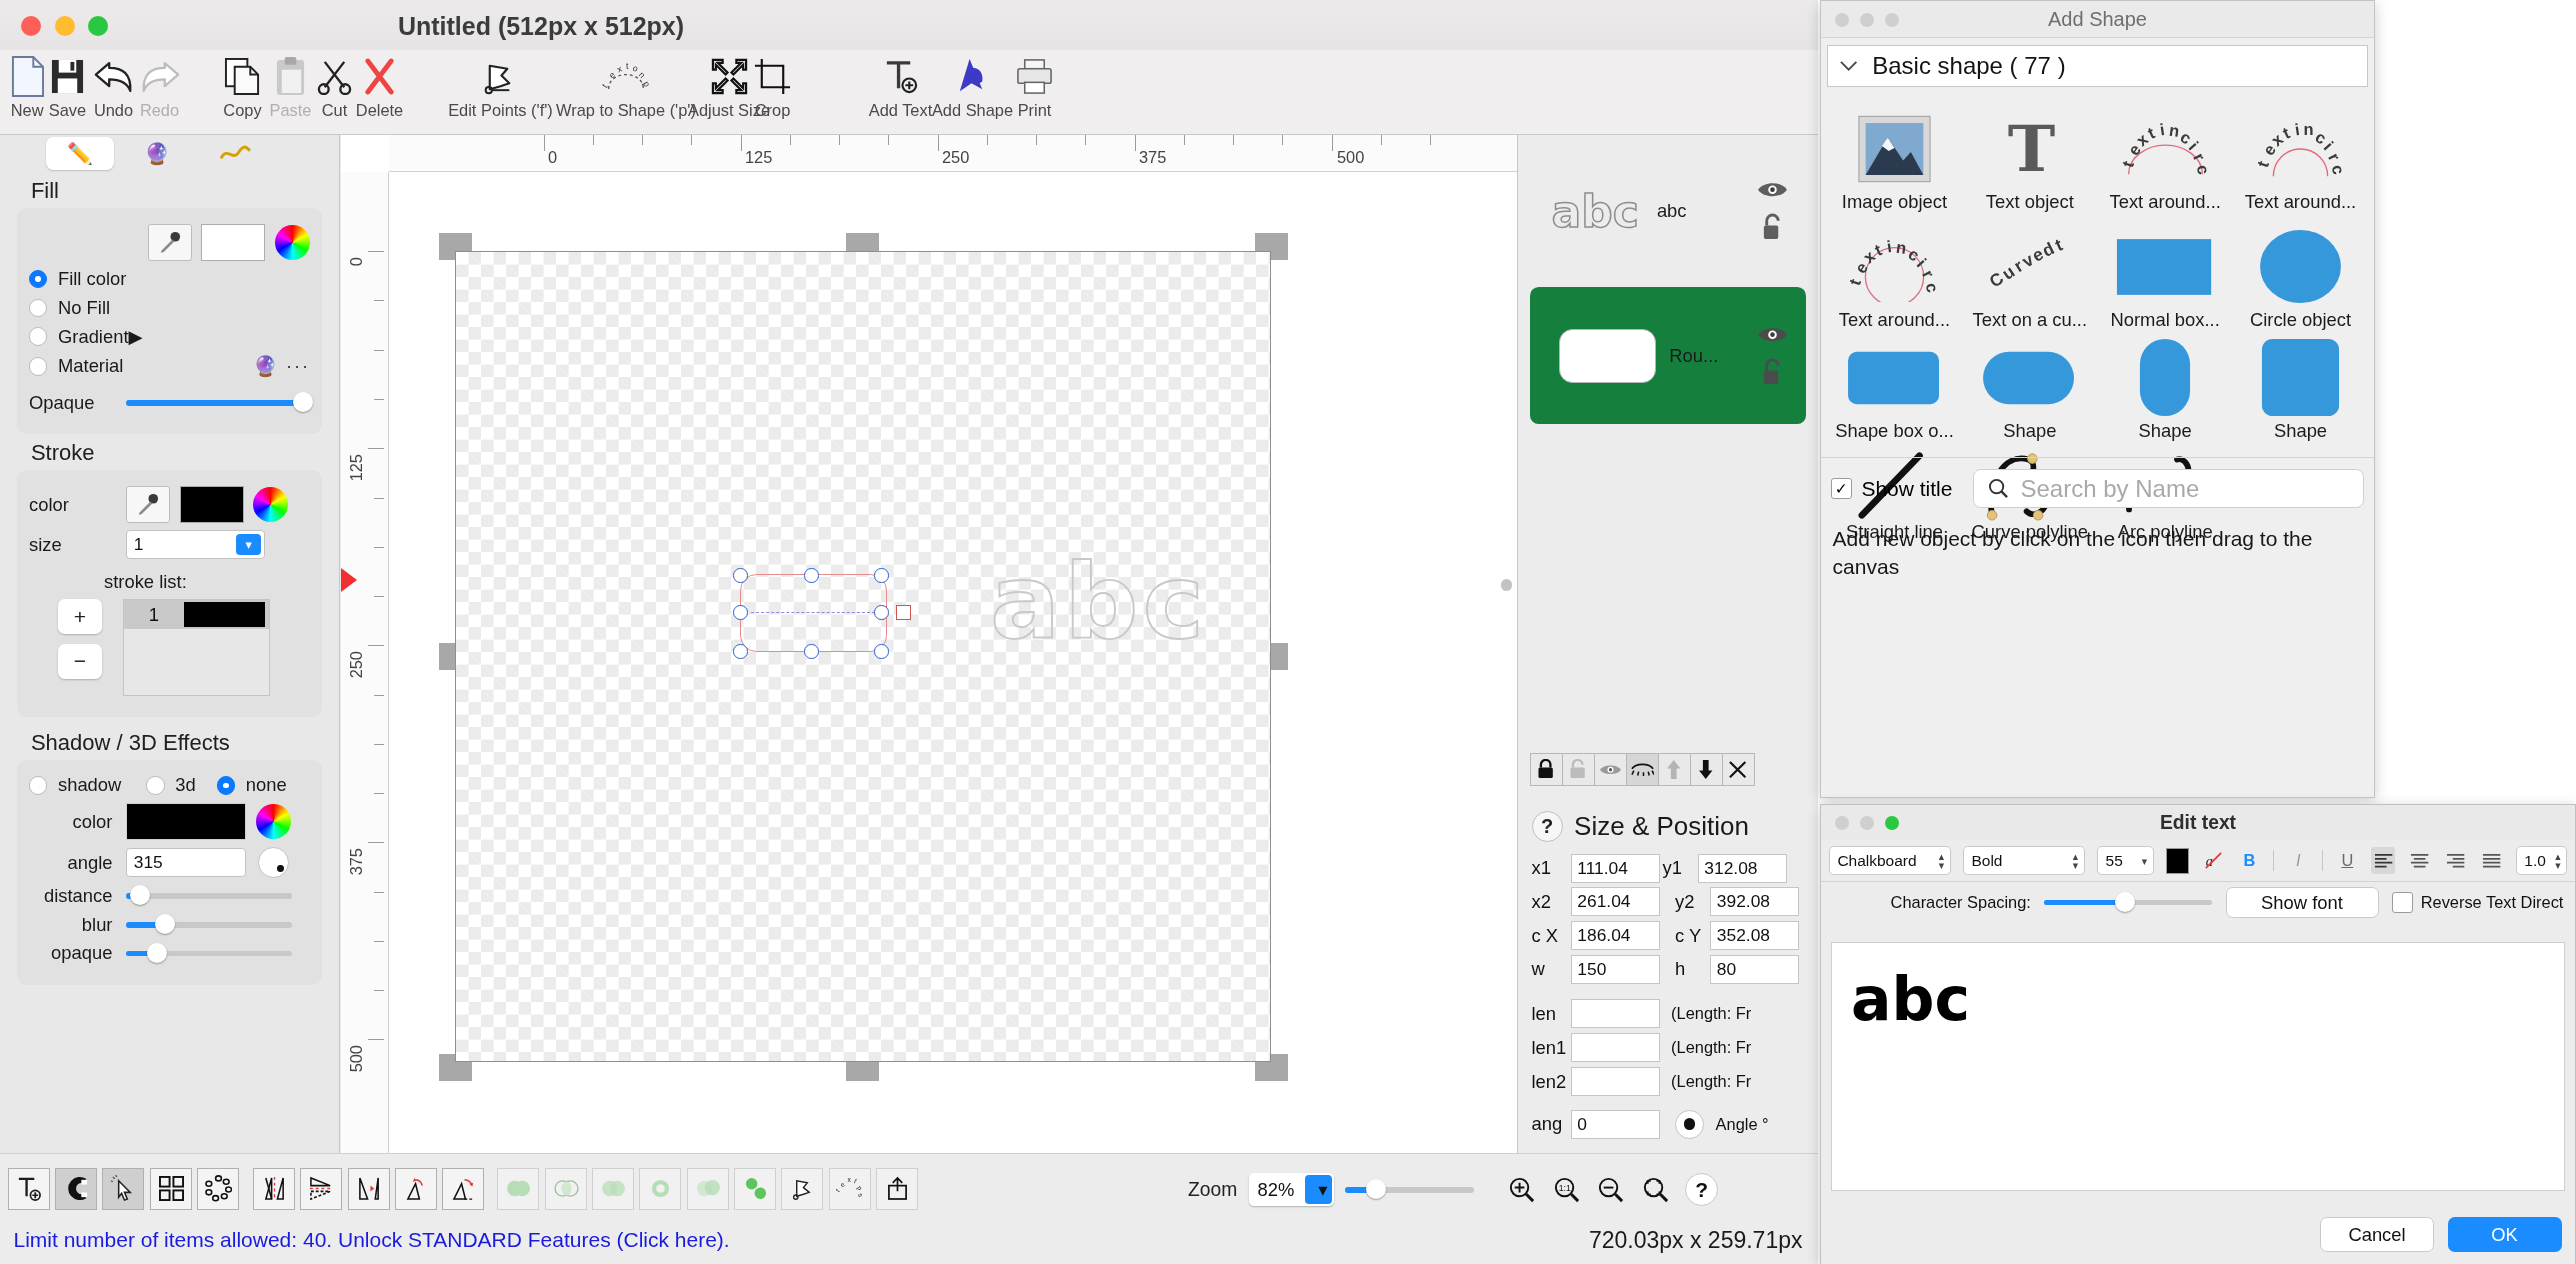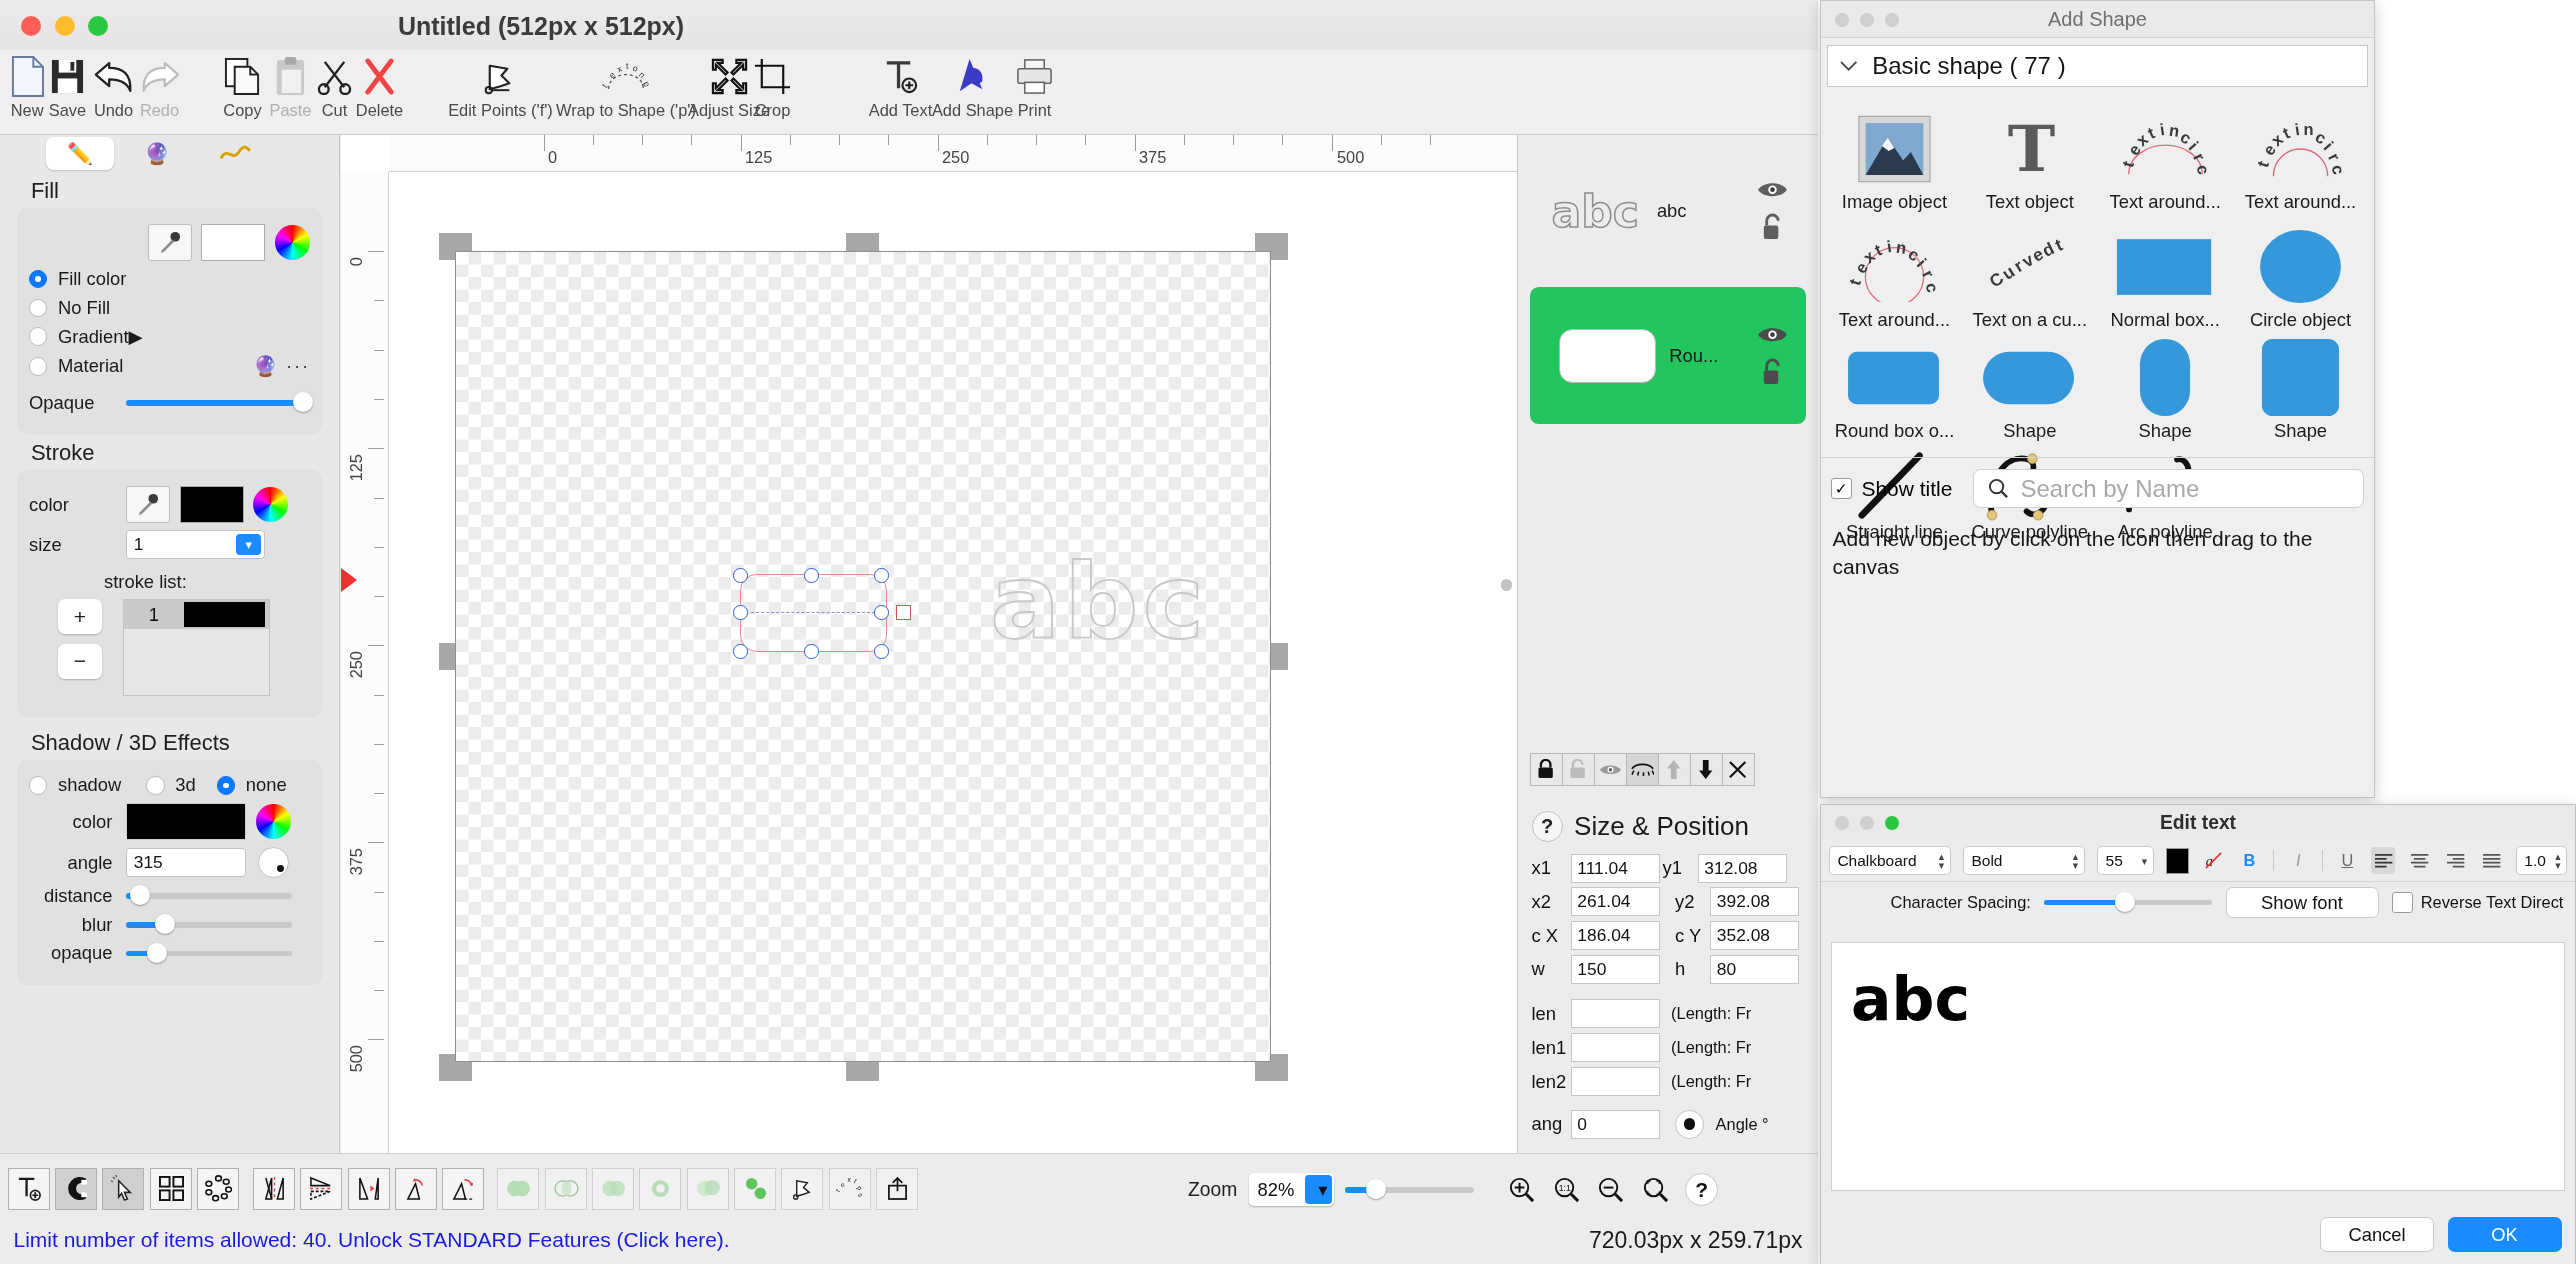--- a/index.html
+++ b/index.html
@@ -177,21 +177,21 @@
   
   #right-dock {
     position: absolute; right: 0; top: 135px; width: 301px; bottom: 111px;
     background: #ececec; border-left: 1px solid #c6c6c6;
   }
   .layer-list { position:absolute; left: 0; right: 0; top: 0; height: 415px; }
   .layer-item {
     position: relative; margin: 7.7px 11.6px; height: 137px; border-radius: 8.7px;
     display: flex; align-items: center; padding: 0 11.6px;
   }
-  .layer-item.sel { background: #22c55e; padding-left: 24px; }
+  .layer-item.sel { background: #15803d; padding-left: 24px; }
   .layer-thumb { width: 108px; height: 64px; display:flex; align-items:center; justify-content:center; }
   .layer-name { flex:1; font-size: 18.4px; color:#1c1c1c; padding-left: 7.7px; }
   .layer-ctrls { width: 44px; display:flex; flex-direction:column; align-items:center; gap:13.5px; }
 
   .layer-toolbar {
     position: absolute; left: 11.6px; top: 618px; display: flex;
   }
   .lt-btn {
     width: 33px; height: 33px; border: 1px solid #b7b7b7; background: #e9e9e9;
     display:flex; align-items:center; justify-content:center; margin-right:-1px;
@@ -1209,21 +1209,21 @@
       </div>
     </div>
 
     <div class="shape-row3" style="top:326px">
       <div class="shape-cell">
         <div class="shape-ico">
           <svg width="97" height="60" viewBox="0 0 100 62">
               <rect x="2" y="4" width="94" height="54" rx="9" fill="#3498db"></rect>
             </svg>
         </div>
-        <div class="shape-lbl">Round box o...</div>
+        <div class="shape-lbl">Shape box o...</div>
       </div>
       <div class="shape-cell">
         <div class="shape-ico">
           <svg width="97" height="60" viewBox="0 0 100 62">
               <rect x="2" y="4" width="94" height="54" rx="27" fill="#3498db"></rect>
             </svg>
         </div>
         <div class="shape-lbl">Shape</div>
       </div>
       <div class="shape-cell">

